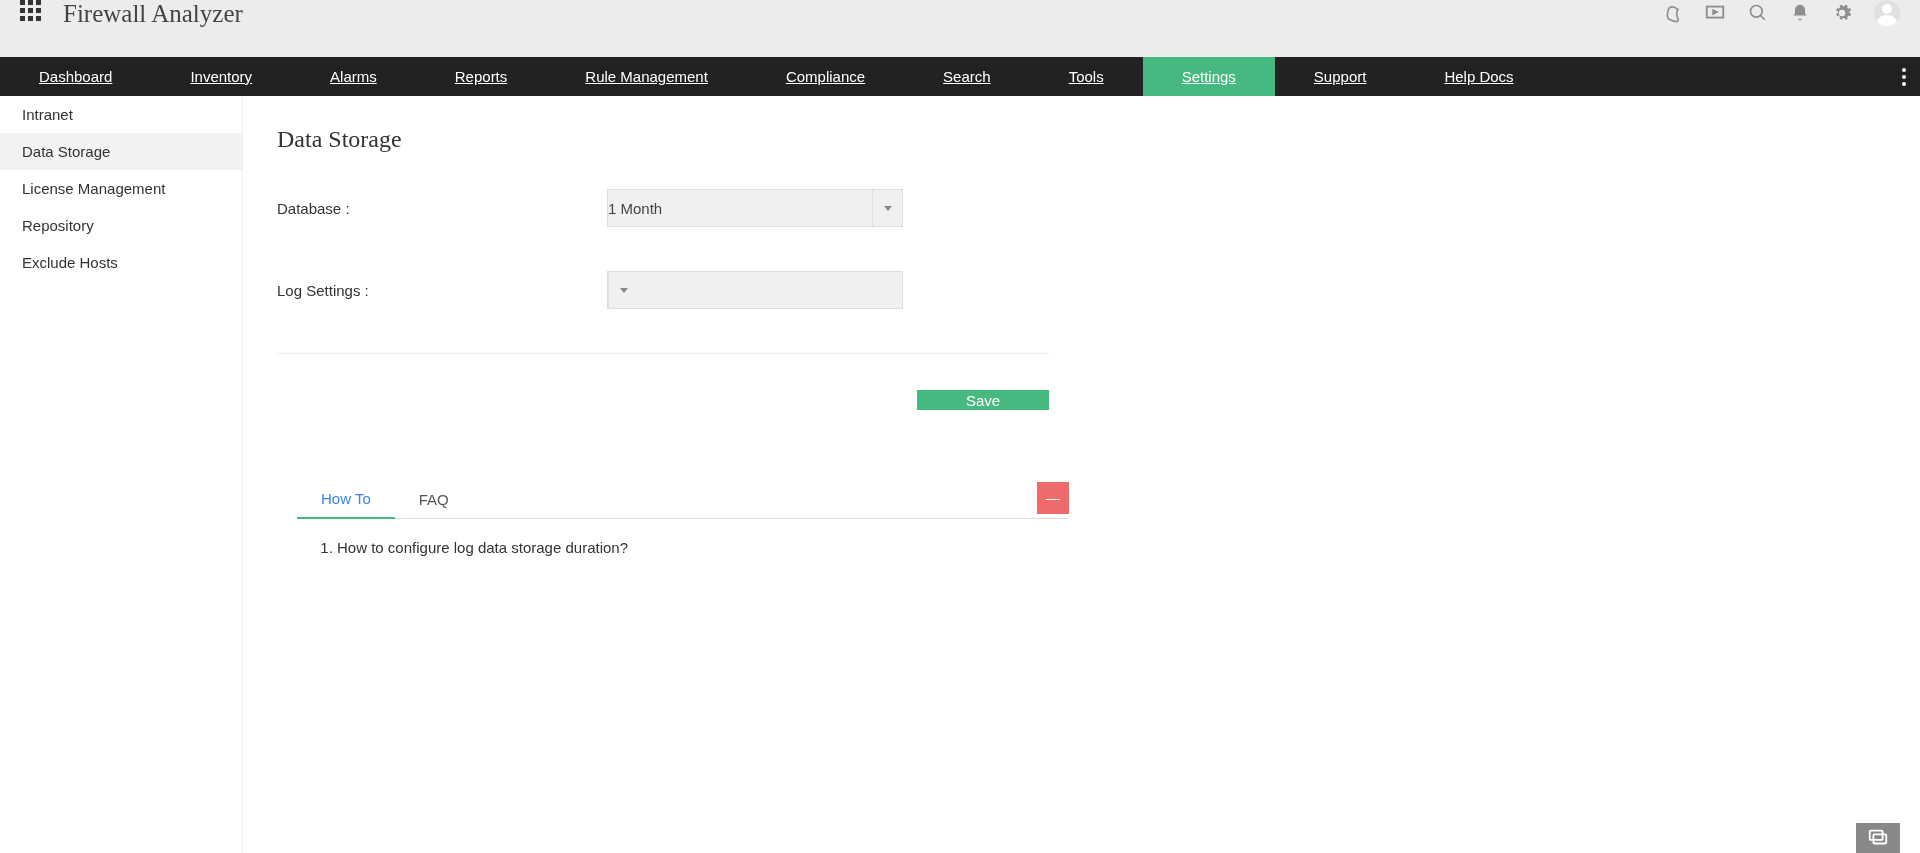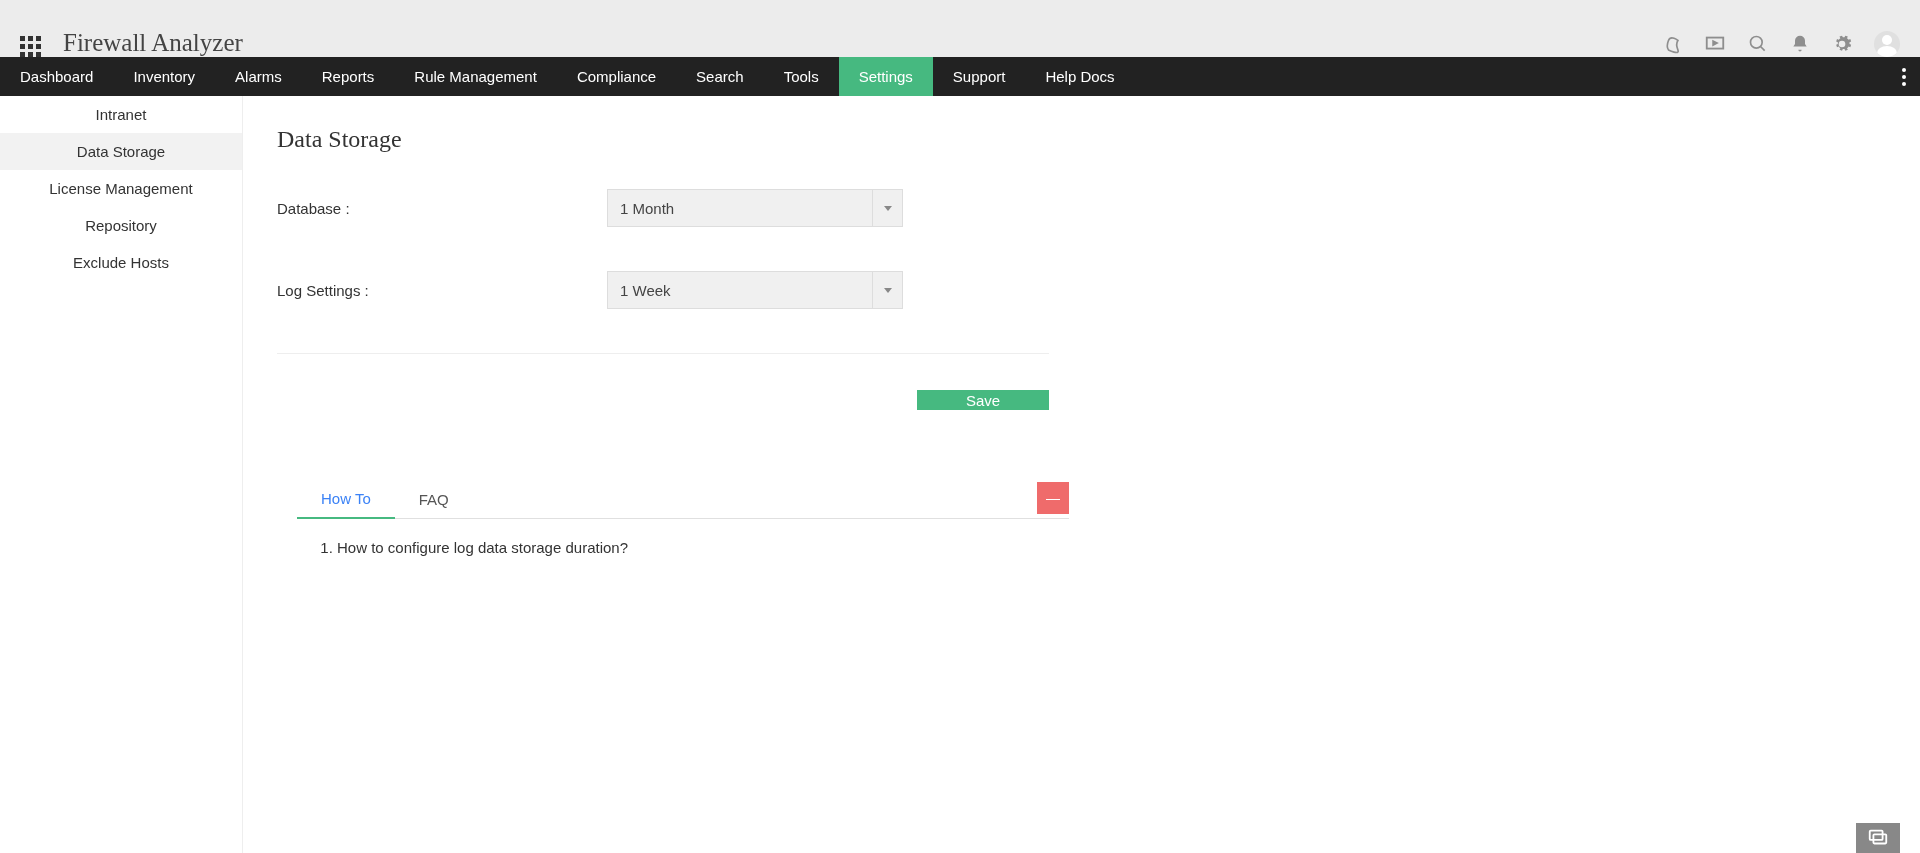--- a/index.html
+++ b/index.html
@@ -3,21 +3,21 @@
 <meta charset="utf-8">
 <style>
   * { margin: 0; padding: 0; box-sizing: border-box; }
   body { font-family: "Segoe UI", "Helvetica Neue", Arial, sans-serif; font-size: 14px; color: #333; background: #fff; }
   
   
   .header-bar {
     height: 57px;
     background: #ececec;
     display: flex;
-    align-items: flex-end;
+    align-items: flex-start;
     padding: 0 20px;
   }
   .apps-grid-icon {
     display: grid;
     grid-template-columns: repeat(3, 5px);
     grid-template-rows: repeat(3, 5px);
     gap: 3px;
     cursor: pointer;
   }
   .apps-grid-icon span {
@@ -78,25 +78,26 @@
   
   .main-nav {
     background: #222;
     height: 39px;
     display: flex;
     align-items: stretch;
     color: #fff;
     font-size: 15px;
   }
   .main-nav .nav-item {
-    padding: 0 20px;
+    padding: 0 39px;
     display: flex;
     align-items: center;
     cursor: pointer;
     white-space: nowrap;
+    text-decoration: underline;
   }
   .main-nav .nav-item.active {
     background: #46b980;
   }
   .main-nav .nav-more {
     margin-left: auto;
     padding: 0 14px;
     display: flex;
     align-items: center;
     cursor: pointer;
@@ -115,21 +116,20 @@
 
   
   .layout {
     display: flex;
     height: calc(100vh - 96px);
   }
   .sidebar {
     width: 243px;
     border-right: 1px solid #eee;
     background: #fff;
-    text-align: center;
   }
   .sidebar-item {
     padding: 10px 22px;
     font-size: 15px;
     color: #333;
     cursor: pointer;
   }
   .sidebar-item.active {
     background: #f2f2f2;
   }
@@ -162,21 +162,21 @@
     width: 296px;
     height: 38px;
     background: #f0f0f0;
     border: 1px solid #ddd;
     display: flex;
     align-items: stretch;
     cursor: pointer;
   }
   .select-value {
     flex: 1;
-    padding: 0 12px;
+    padding: 0 0;
     display: flex;
     align-items: center;
     font-size: 15px;
     color: #444;
   }
   .select-arrow {
     width: 30px;
     border-left: 1px solid #ddd;
     display: flex;
     align-items: center;
@@ -356,21 +356,20 @@
       <div class="form-label">Database :</div>
       <div class="select-wrap">
         <div class="select-value">1 Month</div>
         <div class="select-arrow"></div>
       </div>
     </div>
 
     <div class="form-row">
       <div class="form-label">Log Settings :</div>
       <div class="select-wrap">
-        <div class="select-value">1 Week</div>
         <div class="select-arrow"></div>
       </div>
     </div>
 
     <div class="divider"></div>
 
     <div class="actions">
       <button class="btn-save">Save</button>
     </div>
 

